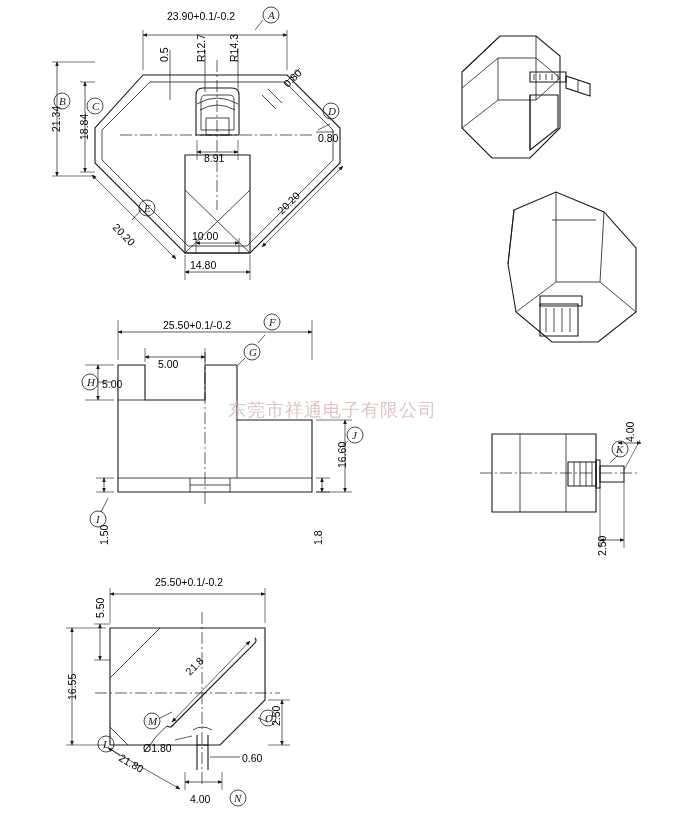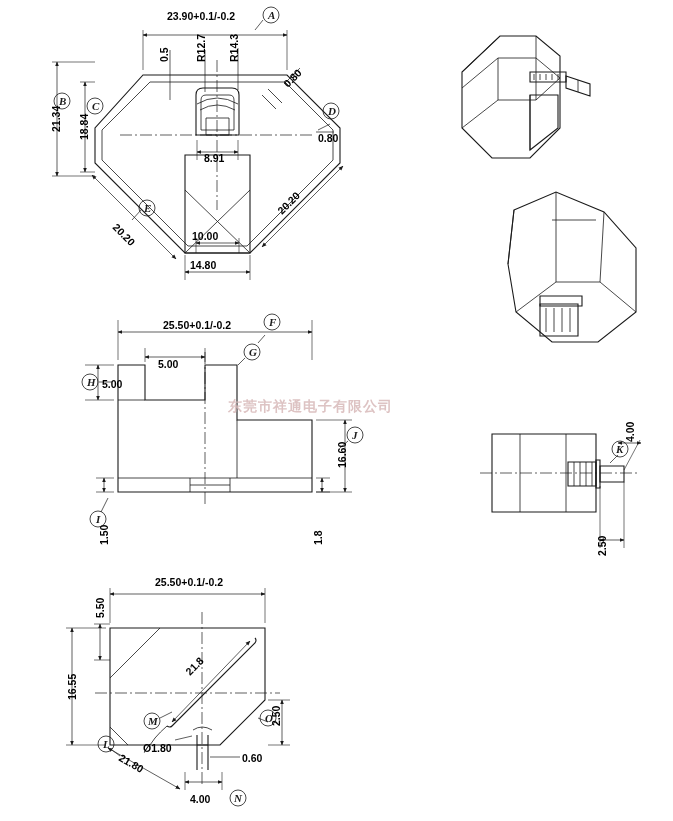--- a/index.html
+++ b/index.html
@@ -9,32 +9,31 @@
   }
   body {
     font-family: "Liberation Sans", sans-serif;
   }
   #sheet {
     position: relative;
     width: 673px;
     height: 821px;
     background: #ffffff;
     overflow: hidden;
-    font-weight: bold;
   }
   #sheet svg {
     position: absolute;
     left: 0;
     top: 0;
   }
   .watermark {
     position: absolute;
     left: 228px;
     top: 398px;
-    font-size: 14px;
+    font-size: 18px;
     color: #d8b9b9;
     letter-spacing: 1px;
     white-space: nowrap;
     opacity: .85;
     pointer-events: none;
   }
 </style>
 </head>
 <body>
 

